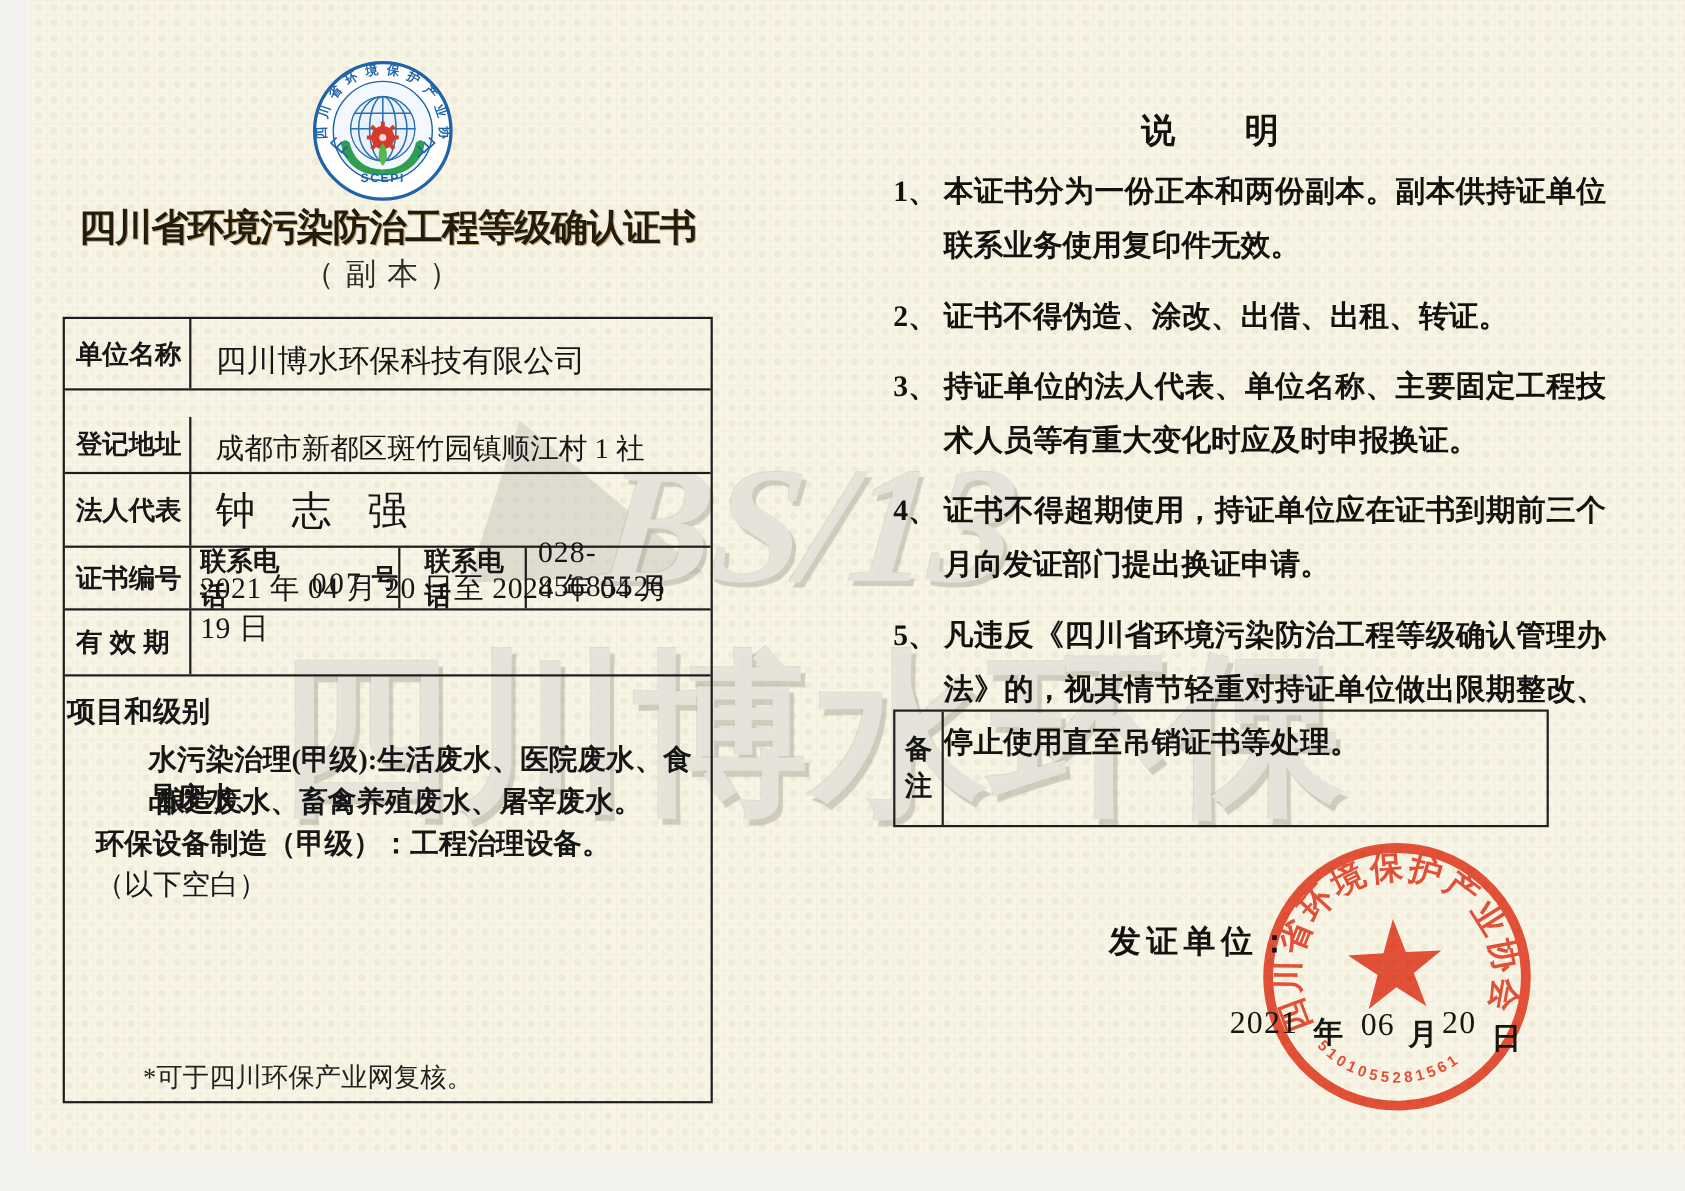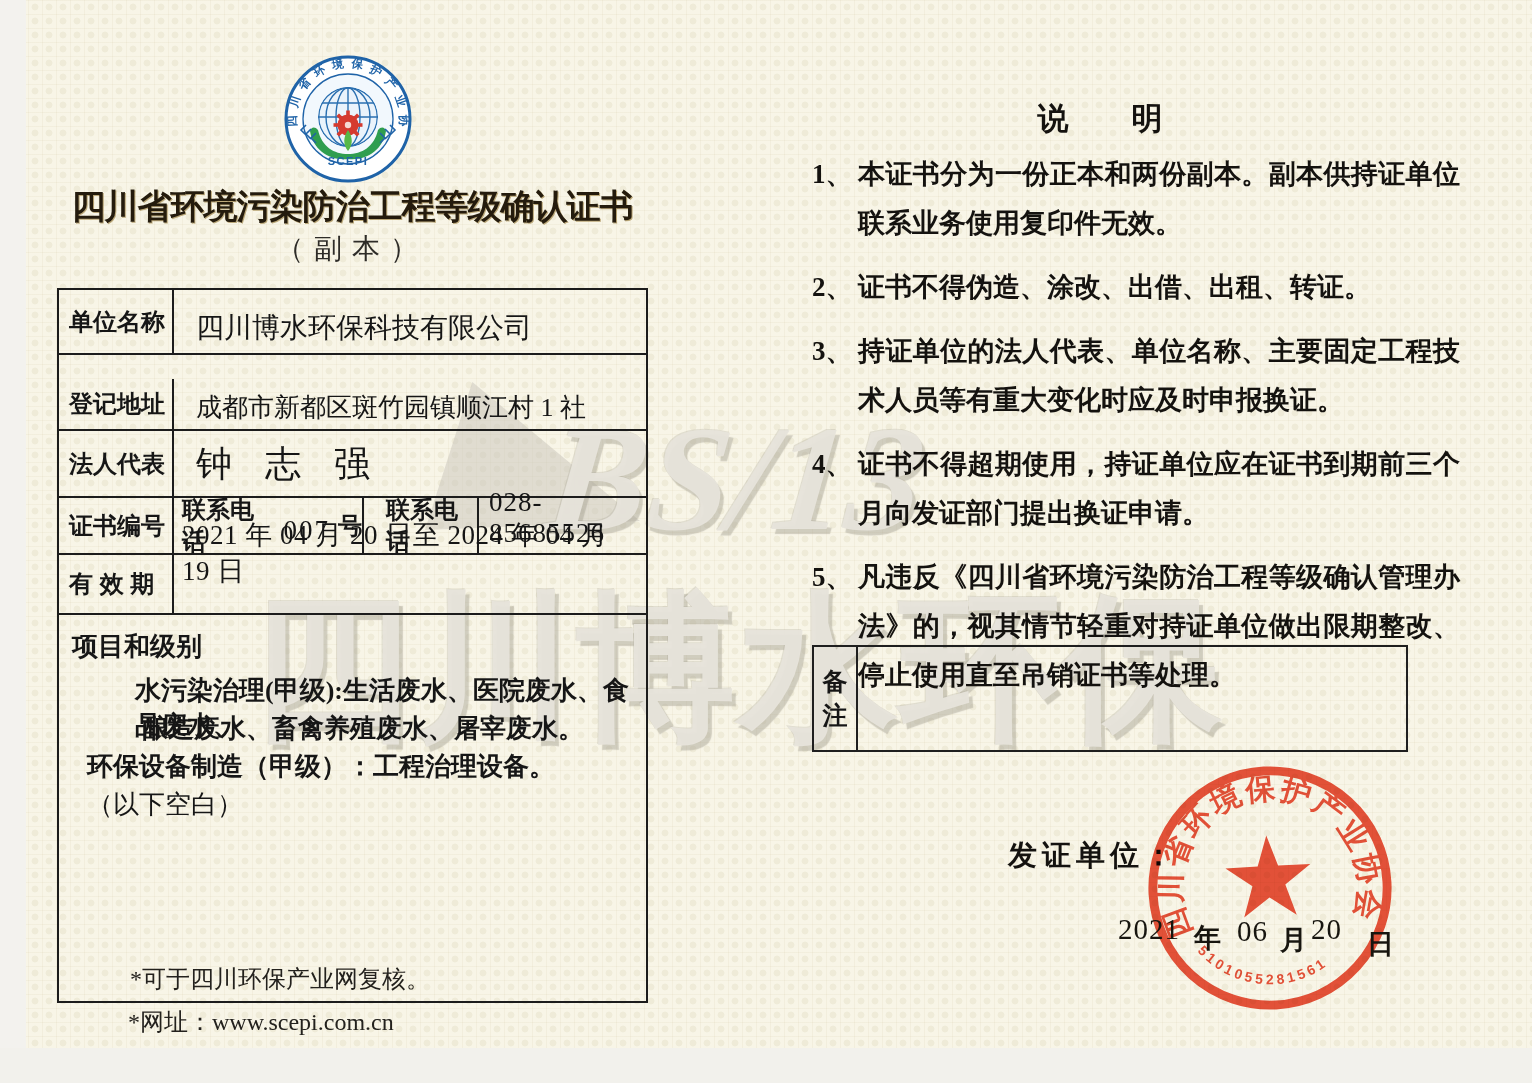--- a/index.html
+++ b/index.html
@@ -62,21 +62,21 @@
   .certno-num{font-family:"Liberation Serif",serif;font-weight:normal;font-size:27px;
     margin:10px 8px 0 10px;letter-spacing:2px;}
   .cell-phonelabel{width:115px;border-right:2px solid #1c1c1c;box-sizing:border-box;
     display:flex;align-items:center;padding-left:22px;font-size:24px;
     font-family:"Liberation Sans","DejaVu Sans",sans-serif;font-weight:bold;}
   .cell-phoneval{flex:1;display:flex;align-items:flex-end;justify-content:flex-start;
     padding:0 2px 4px 10px;font-size:27px;letter-spacing:1px;}
   .r5{height:60px;}
   .r5 .tvalue{font-size:27px;align-items:flex-end;padding-bottom:24px;padding-left:8px;letter-spacing:0.5px;}
   .r6{flex:1;border-bottom:none;position:relative;display:block;}
-  .proj-head{position:absolute;left:13px;top:14px;
+  .proj-head{position:absolute;left:2px;top:14px;
     font-family:"Liberation Sans","DejaVu Sans",sans-serif;font-weight:bold;font-size:26px;}
   .proj-l1{position:absolute;left:28px;top:58px;font-size:26px;font-weight:bold;margin-left:48px;}
   .proj-l2{position:absolute;left:83px;top:96px;font-size:26px;font-weight:bold;}
   .proj-l3{position:absolute;left:28px;top:134px;font-size:26px;font-weight:bold;}
   .proj-l4{position:absolute;left:28px;top:172px;font-size:26px;}
   .proj-foot{position:absolute;left:71px;bottom:6px;font-size:24px;color:#23211d;}
   .website-note{position:absolute;left:128px;top:1006px;z-index:2;font-size:24px;color:#23211d;}
 
   
   .sm-head{position:absolute;left:808px;top:98px;width:600px;z-index:2;text-align:center;
@@ -97,21 +97,21 @@
   .issuer-label{position:absolute;left:1008px;top:836px;z-index:2;
     font-size:29px;font-weight:bold;letter-spacing:5px;color:#14120f;}
 
   .issue-date{position:absolute;left:1118px;top:912px;z-index:4;color:#17150f;white-space:nowrap;}
   .issue-date .num{font-size:29px;letter-spacing:1px;}
   .issue-date .unit{font-size:27px;font-weight:bold;display:inline-block;}
   .d-year{margin-right:14px;}
   .u-year{transform:translateY(8px);margin-right:16px;}
   .d-month{margin-right:12px;display:inline-block;transform:translateY(2px);}
   .u-month{transform:translateY(10px);margin-right:4px;}
-  .d-day{margin-right:25px;}
+  .d-day{margin-right:14px;}
   .u-day{transform:translateY(14px);}
 
   .stamp{position:absolute;left:1139px;top:757px;width:262px;height:262px;z-index:3;
     mix-blend-mode:multiply;opacity:.92;transform:rotate(-3deg);}
 </style>
 </head>
 <body>
 
 <div class="page">
   <div class="edge-left"></div>
@@ -209,21 +209,20 @@
     </div>
     <div class="trow r6">
       <div class="proj-head">项目和级别</div>
       <div class="proj-l1">水污染治理(甲级):生活废水、医院废水、食品废水、</div>
       <div class="proj-l2">酿造废水、畜禽养殖废水、屠宰废水。</div>
       <div class="proj-l3">环保设备制造（甲级）：工程治理设备。</div>
       <div class="proj-l4">（以下空白）</div>
       <div class="proj-foot">*可于四川环保产业网复核。</div>
     </div>
   </div>
-  <div class="website-note">*网址：www.scepi.com.cn</div>
 
   <div class="sm-head">说　明</div>
   <div class="sm-list">
     <div class="sm-item">
       <span class="sm-num">1、</span>
       <span>本证书分为一份正本和两份副本。副本供持证单位联系业务使用复印件无效。</span>
     </div>
     <div class="sm-item">
       <span class="sm-num">2、</span>
       <span>证书不得伪造、涂改、出借、出租、转证。</span>

